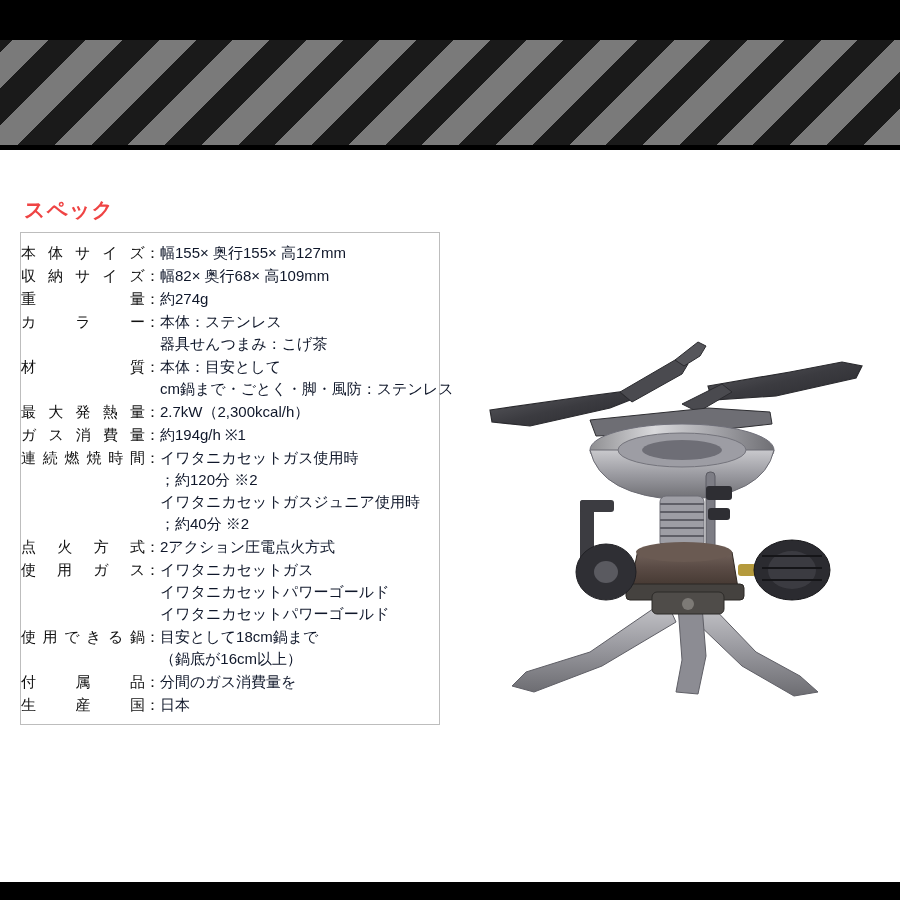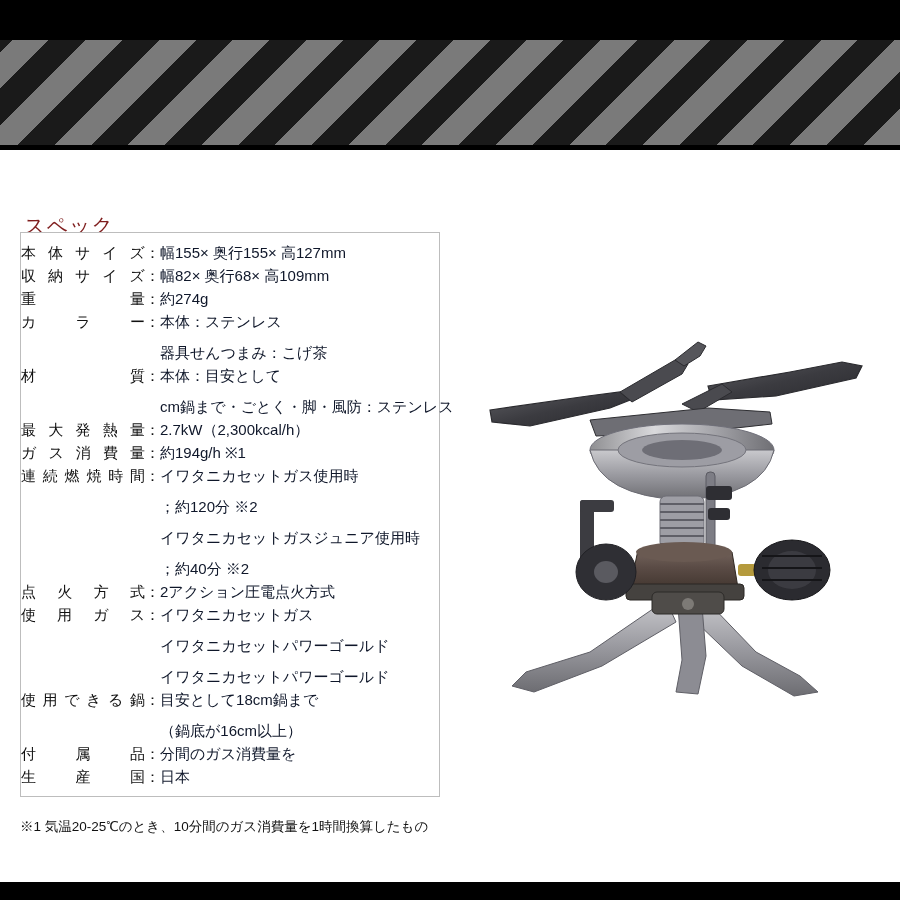--- a/index.html
+++ b/index.html
@@ -49,26 +49,26 @@
     position: absolute;
     top: 145px; left: 0;
     width: 900px;
     height: 5px;
     background: #000000;
   }
 
   
   .spec-heading {
     position: absolute;
-    top: 212px;
+    top: 196px;
     left: 24px;
     font-size: 21px;
-    font-weight: normal;
+    font-weight: bold;
     letter-spacing: 1px;
-    color: #7f1d1d;
+    color: #ef4444;
   }
 
   
   .spec-table {
     position: absolute;
     top: 232px;
     left: 20px;
     width: 420px;
     border: 1px solid #bdbdbd;
     box-sizing: border-box;
@@ -104,21 +104,21 @@
   .label-spread {
     display: flex;
     justify-content: space-between;
     width: 124px;
   }
   .vline {
     display: block;
     white-space: nowrap;
   }
   .vline + .vline {
-    margin-top: 16px;
+    margin-top: 7px;
   }
 
   
   .footnotes {
     position: absolute;
     top: 814px;
     left: 20px;
     font-size: 13.5px;
     color: #111;
     line-height: 1.9;
@@ -365,21 +365,20 @@
           <td class="colon">：</td>
           <td class="value">
             <span class="vline">日本</span>
           </td>
         </tr>
       </tbody>
   </table>
 </div>
 
 <div class="footnotes">
-  <div>※1 気温20-25℃のとき、10分間のガス消費量を1時間換算したもの</div>
 </div>
 
 <div class="photo">
   <svg width="410" height="460" viewBox="0 0 410 460" xmlns="http://www.w3.org/2000/svg">
     <defs>
       <linearGradient id="steel" x1="0" y1="0" x2="1" y2="0">
         <stop offset="0%" stop-color="#8f8f92"></stop>
         <stop offset="35%" stop-color="#d9d9dc"></stop>
         <stop offset="65%" stop-color="#a8a8ad"></stop>
         <stop offset="100%" stop-color="#6f6f74"></stop>

